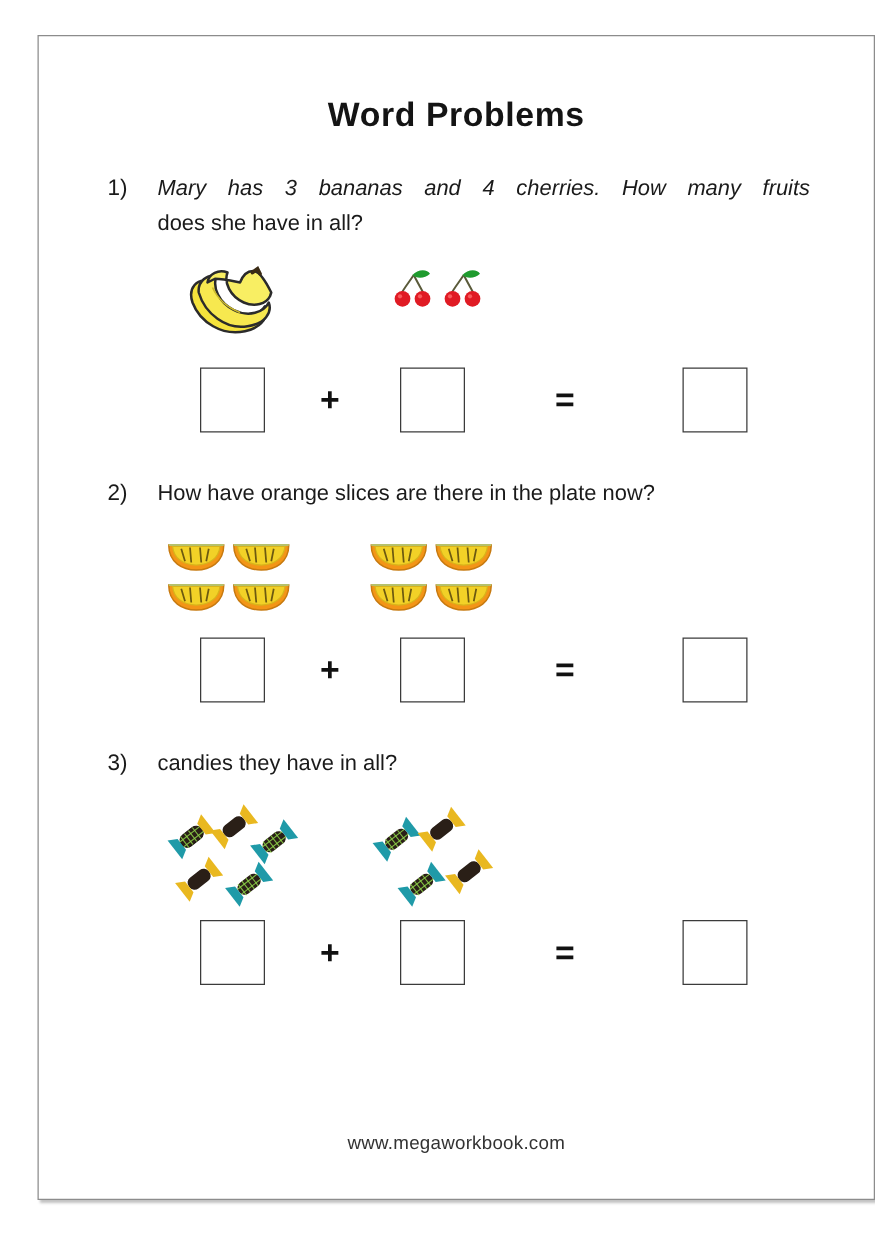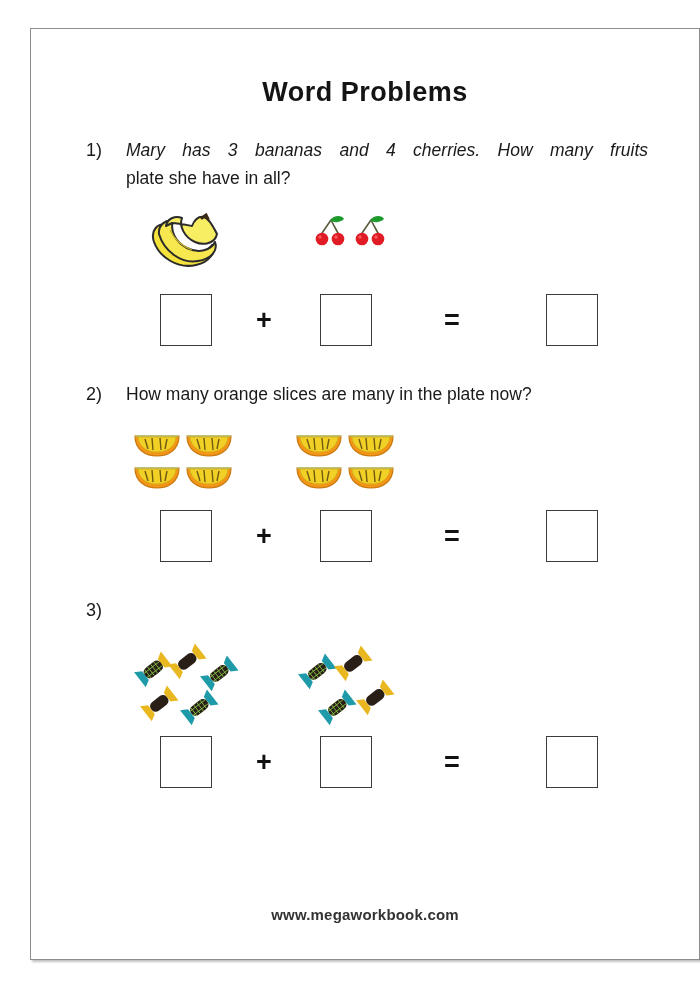--- a/index.html
+++ b/index.html
@@ -119,21 +119,20 @@
   
   .footer {
     position: absolute;
     bottom: 36px;
     left: 0;
     right: 0;
     text-align: center;
     font-size: 15px;
     color: #333333;
     letter-spacing: 0.2px;
-    font-weight: bold;
   }
 
   
   .banana-bunch { width: 74px; height: 58px; display: block; }
   .cherry-pair  { width: 34px; height: 34px; }
   .cherries-row { display: flex; gap: 6px; padding-top: 6px; padding-left: 4px; }
 
   .slice-grid {
     display: grid;
     grid-template-columns: repeat(2, 50px);
@@ -151,21 +150,21 @@
 
 <div class="page">
 
   <div class="worksheet-title">Word Problems</div>
 
   <div class="problem problem-1">
     <div class="q-row">
       <div class="q-number">1)</div>
       <div class="q-text">
         <span class="line1">Mary  has  3  bananas  and  4  cherries.  How  many  fruits</span>
-        <span class="line2">plate she have in all?</span>
+        <span class="line2">does she have in all?</span>
       </div>
     </div>
 
     <div class="pics">
       <div class="pic-group group-left" style="left:64px;top:6px;">
         <svg class="banana-bunch" viewBox="0 0 74 58">
           <path d="M8 30 C4 18 12 11 20 13 C16 22 22 33 34 39 C46 45 60 42 66 33 C70 40 64 50 50 53 C32 57 14 46 8 30 Z" fill="#f5e33c" stroke="#2b2b2b" stroke-width="2" stroke-linejoin="round"></path>
           <path d="M13 22 C12 13 20 7 27 9 C24 18 29 30 41 36 C53 42 65 38 69 30 C72 38 66 47 52 49 C35 52 18 39 13 22 Z" fill="#f7e84f" stroke="#2b2b2b" stroke-width="2" stroke-linejoin="round"></path>
           <path d="M20 14 C21 7 29 3 36 6 C33 14 38 25 49 30 C58 34 67 31 70 25 L71 22 C66 12 62 6 58 5 C52 4 48 9 46 14 C41 13 32 11 26 11 Z" fill="#f8ee63" stroke="#2b2b2b" stroke-width="2" stroke-linejoin="round"></path>
           <path d="M56 6 L60 3 L62 7" fill="none" stroke="#3a2a14" stroke-width="3" stroke-linecap="round"></path>
@@ -203,21 +202,21 @@
       <div class="ans-box box-b"></div>
       <div class="op op-eq">=</div>
       <div class="ans-box box-c"></div>
     </div>
   </div>
 
   <div class="problem problem-2">
     <div class="q-row">
       <div class="q-number">2)</div>
       <div class="q-text">
-        <span class="line2">How many orange slices are many in the plate now?</span>
+        <span class="line2">How have orange slices are there in the plate now?</span>
       </div>
     </div>
 
     <div class="pics">
       <div class="pic-group" style="left:50px;top:4px;">
         <div class="slice-grid">
           <svg class="slice" viewBox="0 0 50 32">
             <path d="M3 10 C3 24 14 30 25 30 C36 30 47 24 47 10 Z" fill="#f39517" stroke="#c77a10" stroke-width="1.2"></path>
             <path d="M6 11 C7 21 15 26 25 26 C35 26 43 21 44 11 Z" fill="#f2d127" stroke="#d8b41b" stroke-width="1"></path>
             <path d="M13 13 L16 23 M20 12 L21 24 M28 12 L29 24 M35 13 L33 23" stroke="#6d5a10" stroke-width="1.4" fill="none"></path>
@@ -280,20 +279,21 @@
       <div class="ans-box box-b"></div>
       <div class="op op-eq">=</div>
       <div class="ans-box box-c"></div>
     </div>
   </div>
 
   <div class="problem problem-3">
     <div class="q-row">
       <div class="q-number">3)</div>
       <div class="q-text">
+        <span class="line2">candies they have in all?</span>
       </div>
     </div>
 
     <div class="pics" style="height:90px;">
       <div class="pic-group" style="left:50px;top:0;">
         <div class="candy-field">
           <svg class="candy" style="left:0px;  top:10px;" viewBox="0 0 42 42">
             <g transform="rotate(-38 21 21)">
               <rect x="11" y="16" width="20" height="11" rx="5" fill="#2a1f17"></rect>
               <rect x="11" y="16" width="20" height="11" rx="5" fill="none" stroke="#1a120b" stroke-width="0.8"></rect>

